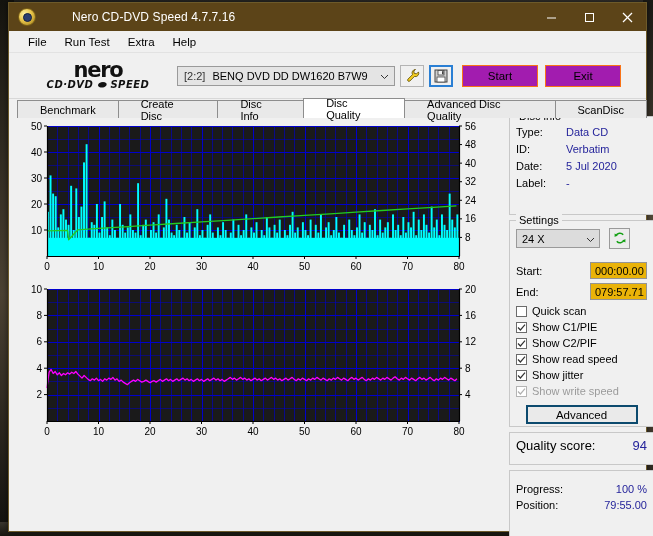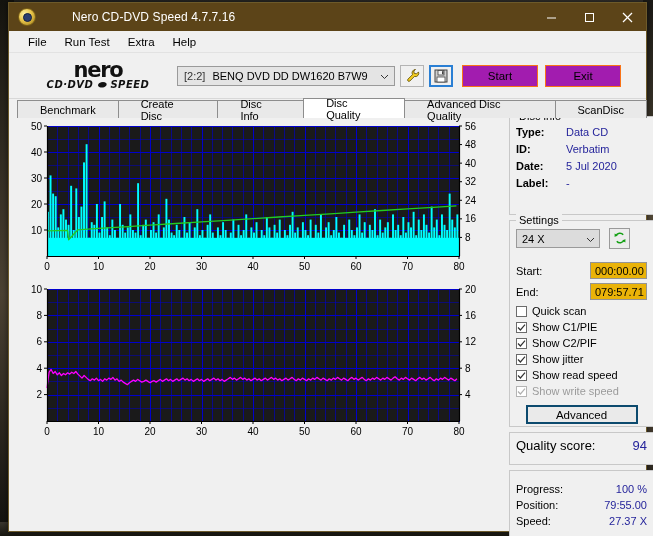--- a/index.html
+++ b/index.html
@@ -65,21 +65,21 @@
   #content{position:absolute;left:0;top:113px;width:637px;height:415px;background:#f0f0f0;}
   #charts{position:absolute;left:8px;top:2px;width:487px;height:449px;}
 
   .chartbox{position:relative;background:#f0f0f0;}
 
   
   #rpanel{position:absolute;left:500px;top:0px;width:145px;}
   .grp{border:1px solid #c8c8c8;background:#f0f0f0;position:relative;margin-bottom:5px;padding:7px 6px 6px 6px;}
   .grp > .cap{position:absolute;top:-7px;left:6px;background:#f0f0f0;padding:0 3px;font-size:11px;color:#000;}
   .infoRow{display:flex;font-size:11px;line-height:17px;}
-  .infoRow .k{width:50px;font-weight:bold;}
+  .infoRow .k{width:50px;}
   .infoRow .v{color:#25249b;}
   .selwrap{display:flex;align-items:center;margin-bottom:13px;}
   #speedsel{width:84px;height:19px;background:#dcdcdc;border:1px solid #9a9a9a;font-size:11px;
             display:flex;align-items:center;padding-left:5px;position:relative;box-sizing:border-box;}
   #speedsel .caret{position:absolute;right:4px;top:4px;width:9px;height:9px;}
   #refreshbtn{width:21px;height:21px;margin-left:9px;border:1px solid #9a9a9a;background:#ececec;
         display:flex;align-items:center;justify-content:center;box-sizing:border-box;}
   .fldrow{display:flex;align-items:center;margin-bottom:4px;gap:36px;}
   .fldrow label{width:46px;font-size:11px;}
   .fldrow .fld{width:68px;height:17px;border:1px solid #949494;background:#eab308;font-size:11px;
@@ -623,29 +623,29 @@
               </svg>
           </span>
           <span>Show C2/PIF</span>
         </div>
         <div class="chk">
           <span class="box">
             <svg width="9" height="9" viewBox="0 0 9 9">
                 <polyline points="1,4.5 3.4,7 8,1.6" fill="none" stroke="#333" stroke-width="1.2"></polyline>
               </svg>
           </span>
-          <span>Show jitter</span>
+          <span>Show read speed</span>
         </div>
         <div class="chk">
           <span class="box">
             <svg width="9" height="9" viewBox="0 0 9 9">
                 <polyline points="1,4.5 3.4,7 8,1.6" fill="none" stroke="#333" stroke-width="1.2"></polyline>
               </svg>
           </span>
-          <span>Show read speed</span>
+          <span>Show jitter</span>
         </div>
         <div class="chk dis">
           <span class="box">
             <svg width="9" height="9" viewBox="0 0 9 9">
                 <polyline points="1,4.5 3.4,7 8,1.6" fill="none" stroke="#b0b0b0" stroke-width="1.2"></polyline>
               </svg>
           </span>
           <span>Show write speed</span>
         </div>
 
@@ -661,21 +661,17 @@
 
       <div class="grp" style="height:52px;padding-top:10px;">
         <div class="statrow">
           <span>Progress:</span>
           <span class="v">100 %</span>
         </div>
         <div class="statrow">
           <span>Position:</span>
           <span class="v">79:55.00</span>
         </div>
-        <div class="statrow">
-          <span>Speed:</span>
-          <span class="v">27.37 X</span>
-        </div>
       </div>
 
     </div>
   </div>
 </div>
 
 </body></html>

